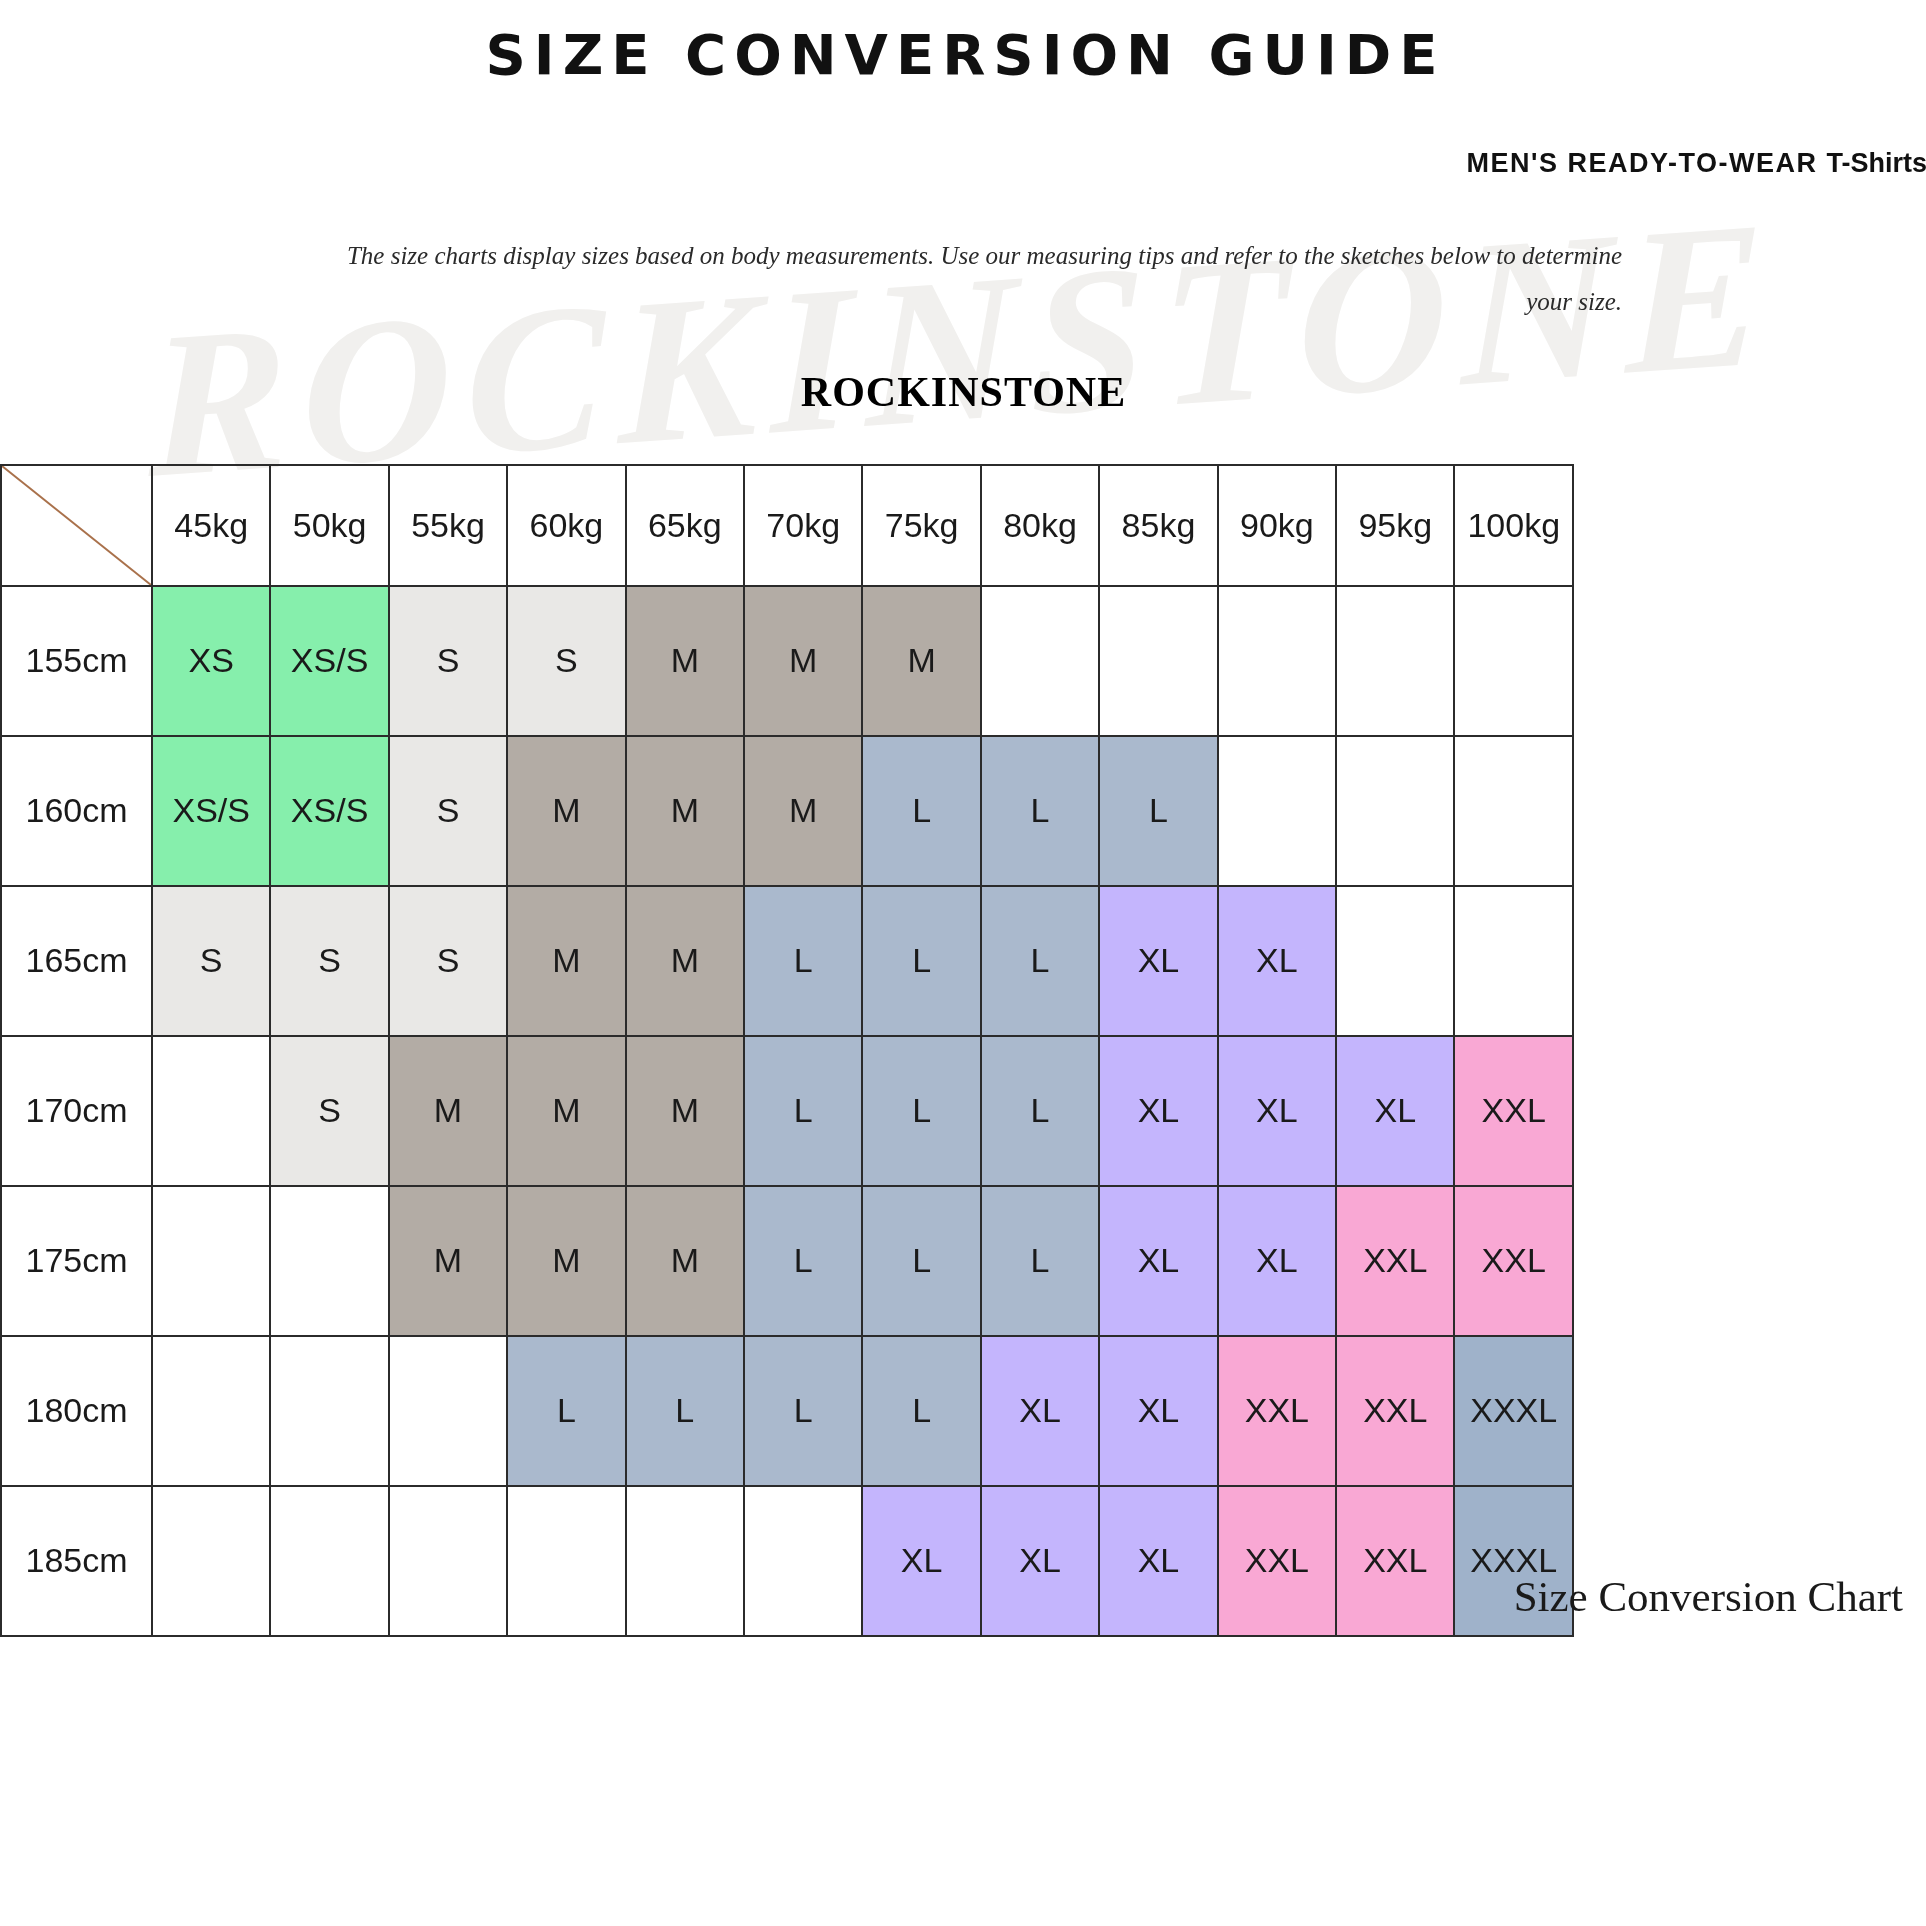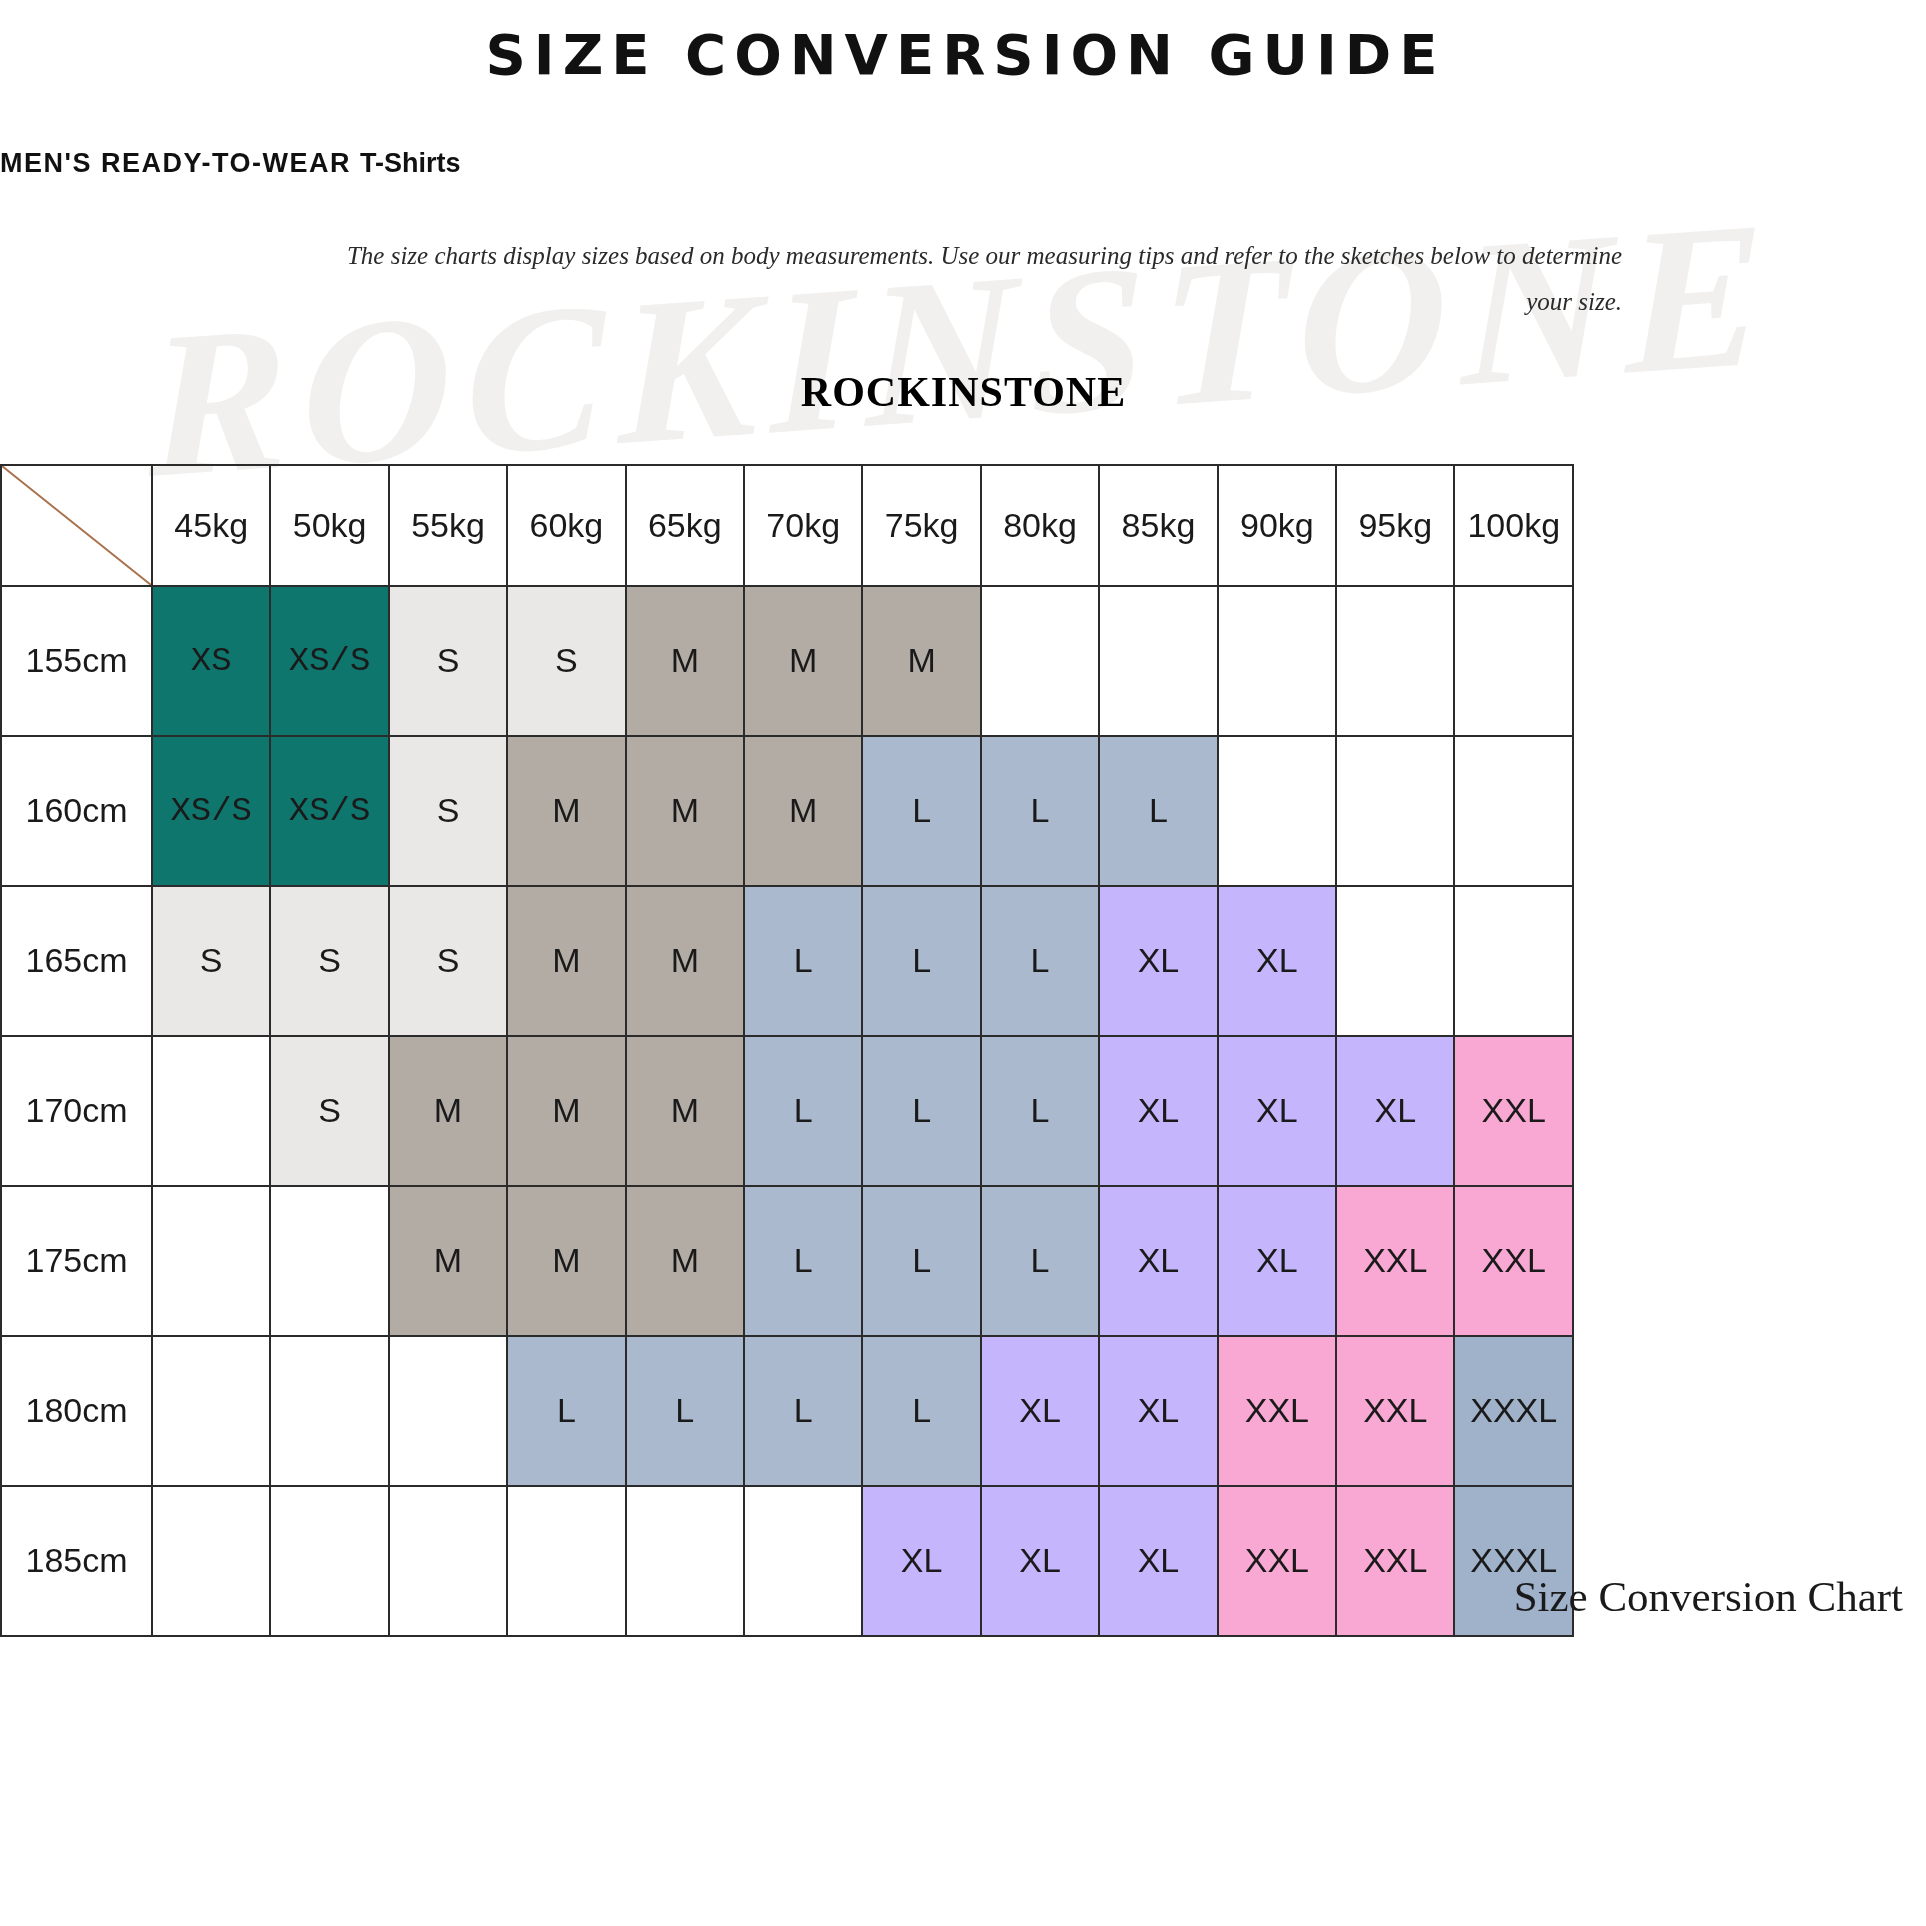--- a/index.html
+++ b/index.html
@@ -44,21 +44,21 @@
     text-align: center;
     font-family: "DejaVu Sans", sans-serif;
     font-size: 56px;
     font-weight: bold;
     letter-spacing: 8px;
     margin: 22px 0 0 4px;
     color: #111;
   }
 
   .subtitle {
-    text-align: left;
+    text-align: right;
     font-size: 27px;
     font-weight: bold;
     letter-spacing: 1.2px;
     margin-top: 61px;
     color: #111;
   }
   .subtitle .sub-a { letter-spacing: 1.5px; }
   .subtitle .sub-b { letter-spacing: 0px; }
 
   .description {
@@ -111,21 +111,21 @@
     font-size: 34px;
     height: 123px;
   }
   td.rowhead {
     font-size: 34px;
     width: 149px;
   }
   tr.data-row td { height: 148px; }
 
   .c-empty { background: #ffffff; }
-  .c-xs    { background: #0f766e; font-family: Liberation Mono, monospace; }
+  .c-xs    { background: #86efac; }
   .c-s     { background: #e9e8e6; }
   .c-m     { background: #b3aca5; }
   .c-l     { background: #aab9cd; }
   .c-xl    { background: #c4b5fd; }
   .c-xxl   { background: #f9a8d4; }
   .c-xxxl  { background: #9fb2ca; }
 
   .footer-note {
     position: absolute;
     right: 24px;

